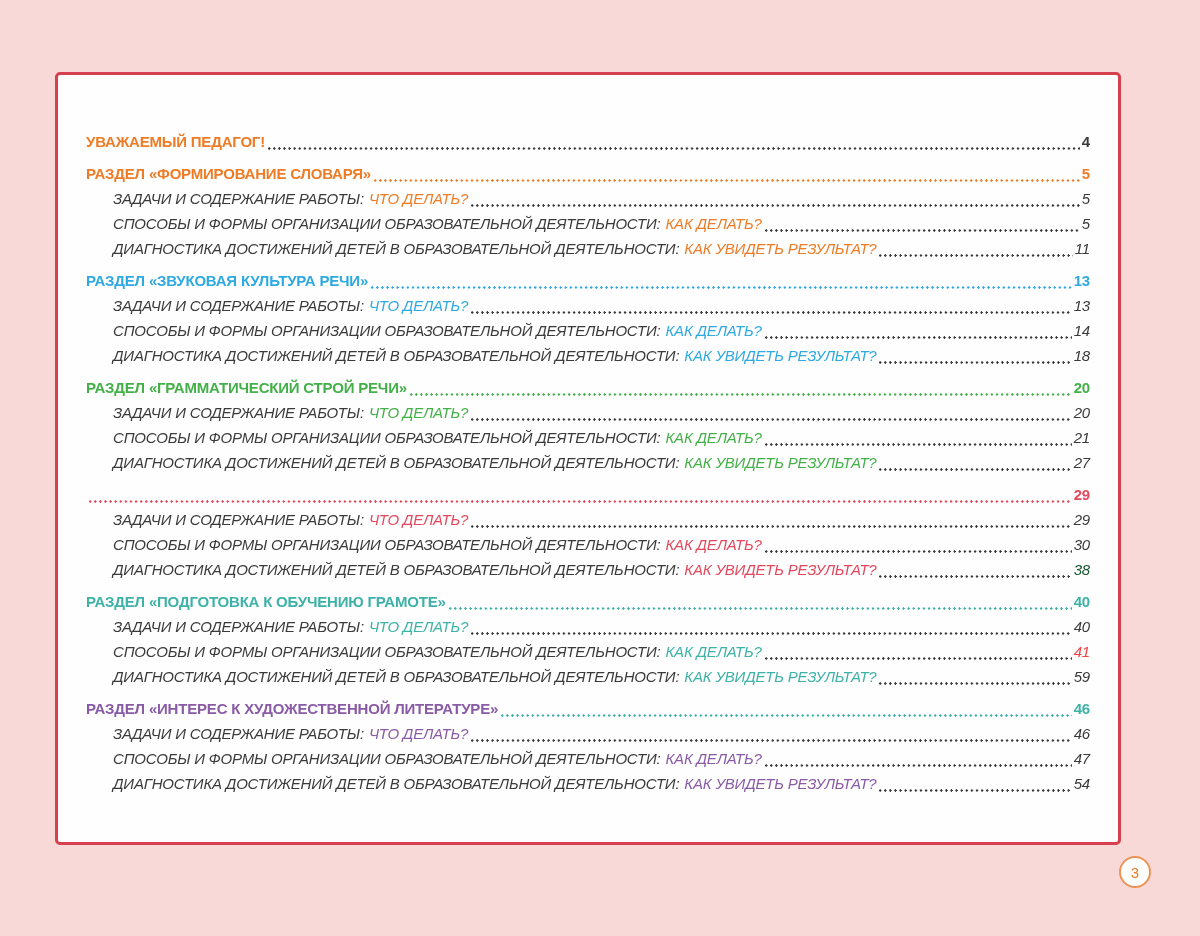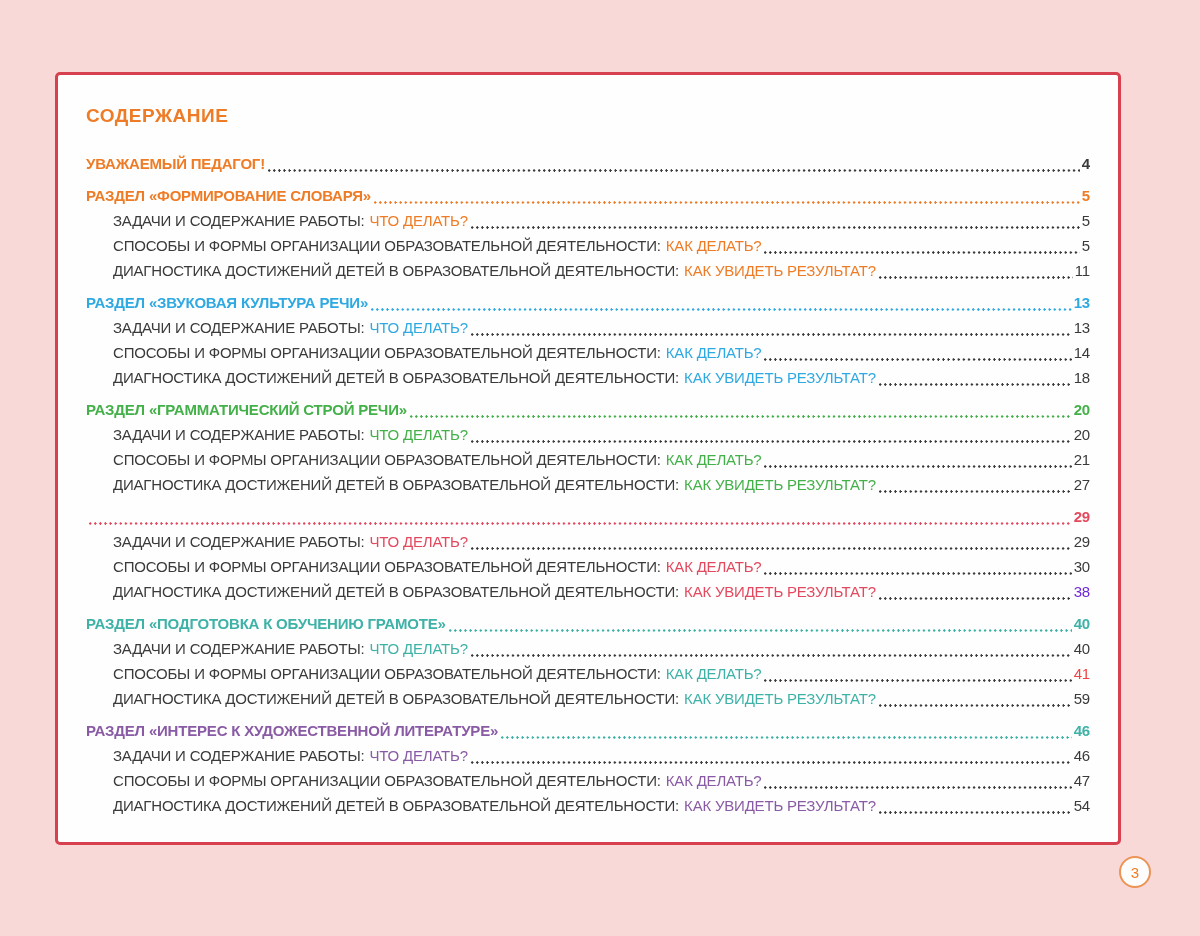--- a/index.html
+++ b/index.html
@@ -45,20 +45,21 @@
     letter-spacing: -0.2px;
     color: #3A3A3A;
     white-space: nowrap;
   }
   .row.header {
     margin-top: 7px;
     font-weight: bold;
   }
   .row.sub {
     padding-left: 27px;
+    font-style: italic;
   }
   .label { flex: 0 0 auto; text-align: center; }
   .hl { margin-left: 5px; }
   .leader {
     flex: 1 1 auto;
     min-width: 12px;
     height: 3px;
     align-self: flex-end;
     margin: 0 2px 4px 3px;
     background-image: radial-gradient(circle at 1.2px 1.5px, currentColor 1.05px, transparent 1.35px);
@@ -80,21 +81,20 @@
     align-items: center;
     justify-content: center;
     font-size: 15px;
     color: #EE7C26;
   }
 </style>
 </head>
 <body>
 
 <div class="card">
-  <h1 class="toc-title">СОДЕРЖАНИЕ</h1>
   <div class="toc-list" id="toc">
       <div class="row header">
         <span class="label" style="color: rgb(238, 124, 38);">УВАЖАЕМЫЙ ПЕДАГОГ!</span>
         <span class="leader" style="color: rgb(58, 58, 58);"></span>
         <span class="pagenum" style="color: rgb(58, 58, 58);">4</span>
       </div>
       <div class="row header">
         <span class="label" style="color: rgb(238, 124, 38);">РАЗДЕЛ «ФОРМИРОВАНИЕ СЛОВАРЯ»</span>
         <span class="leader" style="color: rgb(238, 124, 38);"></span>
         <span class="pagenum" style="color: rgb(238, 124, 38);">5</span>
@@ -164,21 +164,21 @@
         <span class="pagenum" style="color: rgb(58, 58, 58);">29</span>
       </div>
       <div class="row sub">
         <span class="label"><span class="plain" style="color: rgb(58, 58, 58);">СПОСОБЫ И ФОРМЫ ОРГАНИЗАЦИИ ОБРАЗОВАТЕЛЬНОЙ ДЕЯТЕЛЬНОСТИ:</span><span class="hl" style="color: rgb(227, 73, 94);">КАК ДЕЛАТЬ?</span></span>
         <span class="leader" style="color: rgb(58, 58, 58);"></span>
         <span class="pagenum" style="color: rgb(58, 58, 58);">30</span>
       </div>
       <div class="row sub">
         <span class="label"><span class="plain" style="color: rgb(58, 58, 58);">ДИАГНОСТИКА ДОСТИЖЕНИЙ ДЕТЕЙ В ОБРАЗОВАТЕЛЬНОЙ ДЕЯТЕЛЬНОСТИ:</span><span class="hl" style="color: rgb(227, 73, 94);">КАК УВИДЕТЬ РЕЗУЛЬТАТ?</span></span>
         <span class="leader" style="color: rgb(58, 58, 58);"></span>
-        <span class="pagenum" style="color: #6d28d9;">38</span>
+        <span class="pagenum" style="color: #14532d;">38</span>
       </div>
       <div class="row header">
         <span class="label" style="color: rgb(62, 178, 167);">РАЗДЕЛ «ПОДГОТОВКА К ОБУЧЕНИЮ ГРАМОТЕ»</span>
         <span class="leader" style="color: rgb(62, 178, 167);"></span>
         <span class="pagenum" style="color: rgb(62, 178, 167);">40</span>
       </div>
       <div class="row sub">
         <span class="label"><span class="plain" style="color: rgb(58, 58, 58);">ЗАДАЧИ И СОДЕРЖАНИЕ РАБОТЫ:</span><span class="hl" style="color: rgb(62, 178, 167);">ЧТО ДЕЛАТЬ?</span></span>
         <span class="leader" style="color: rgb(58, 58, 58);"></span>
         <span class="pagenum" style="color: rgb(58, 58, 58);">40</span>

